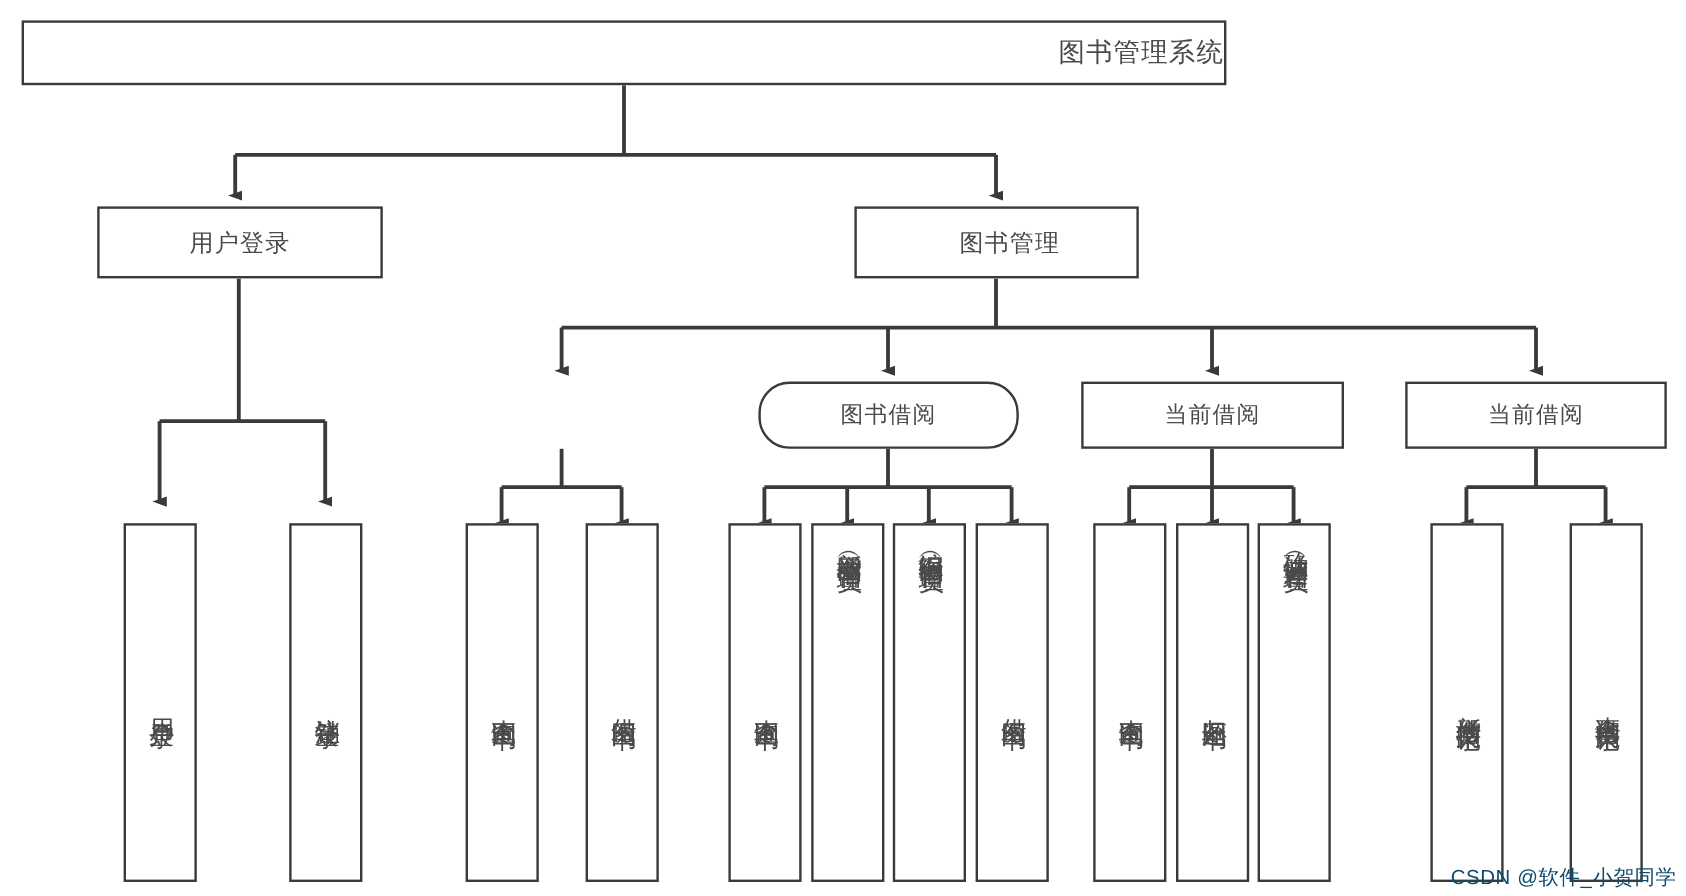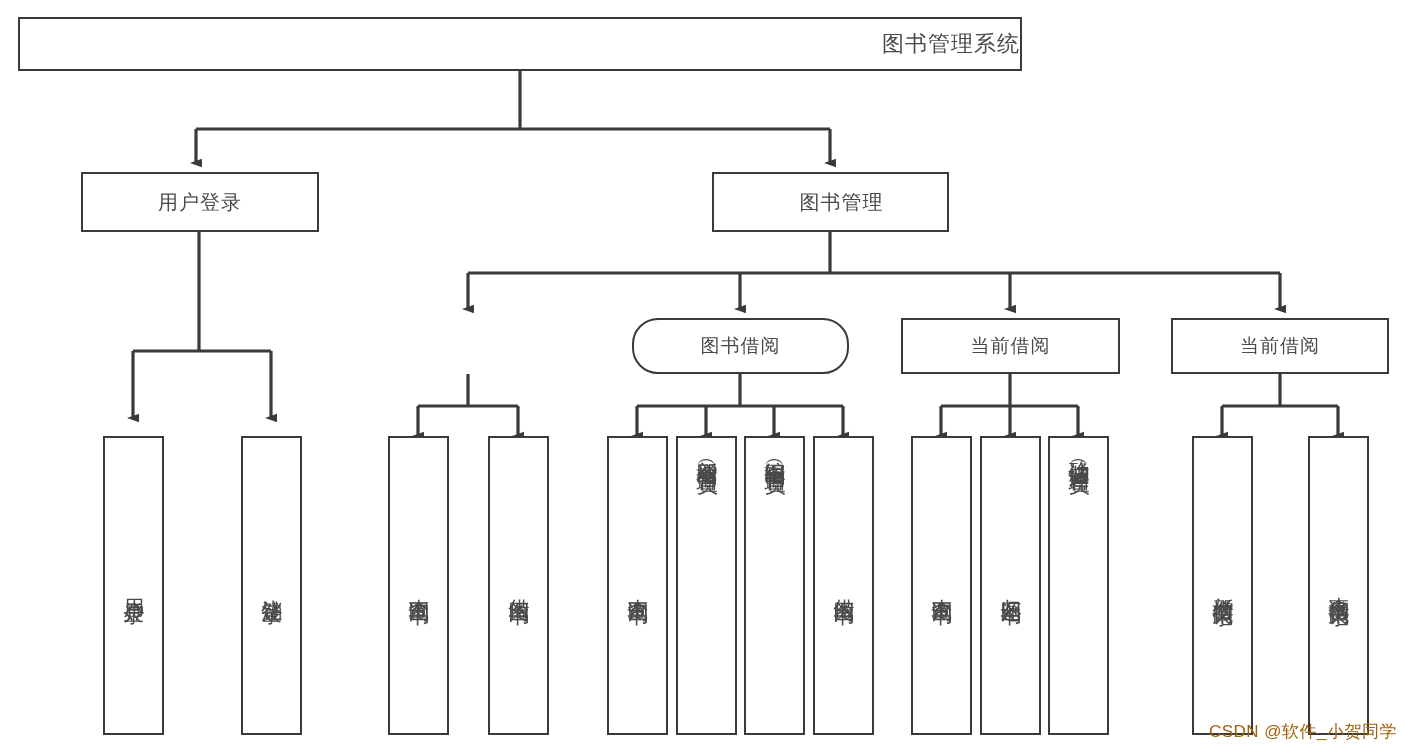--- a/index.html
+++ b/index.html
@@ -73,21 +73,21 @@
   }
   .leaf.tall-top .leaf-inner {
     align-items: flex-start;
     padding-top: 6px;
   }
   #watermark {
     position: absolute;
     right: 8px;
     bottom: 4px;
     font-size: 17px;
-    color: #a16207;
+    color: #0c4a6e;
     letter-spacing: 0.5px;
     white-space: nowrap;
   }
 </style>
 </head>
 <body>
 
 <div id="stage">
 
   <svg id="wires" viewBox="0 0 1405 747">

